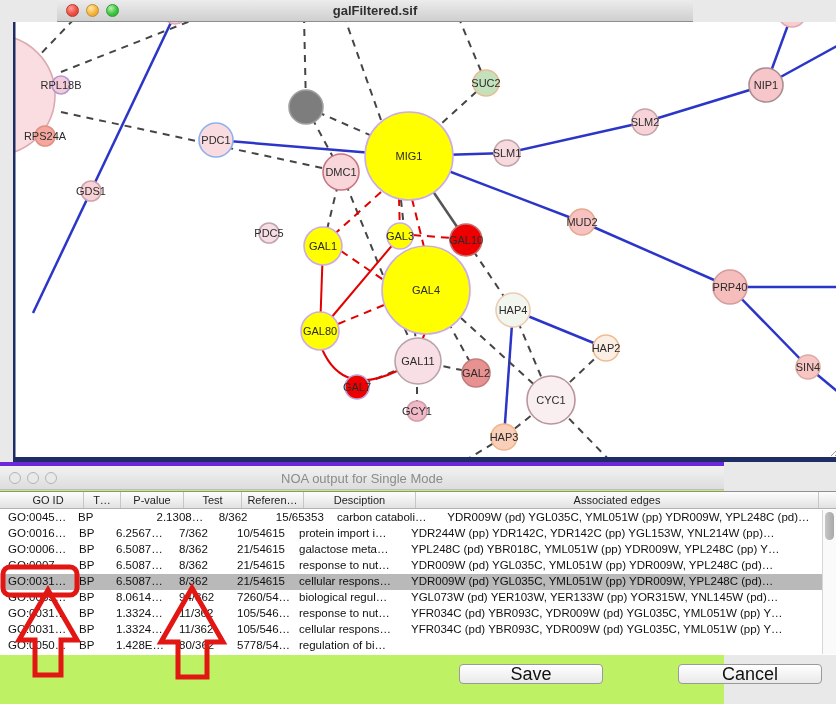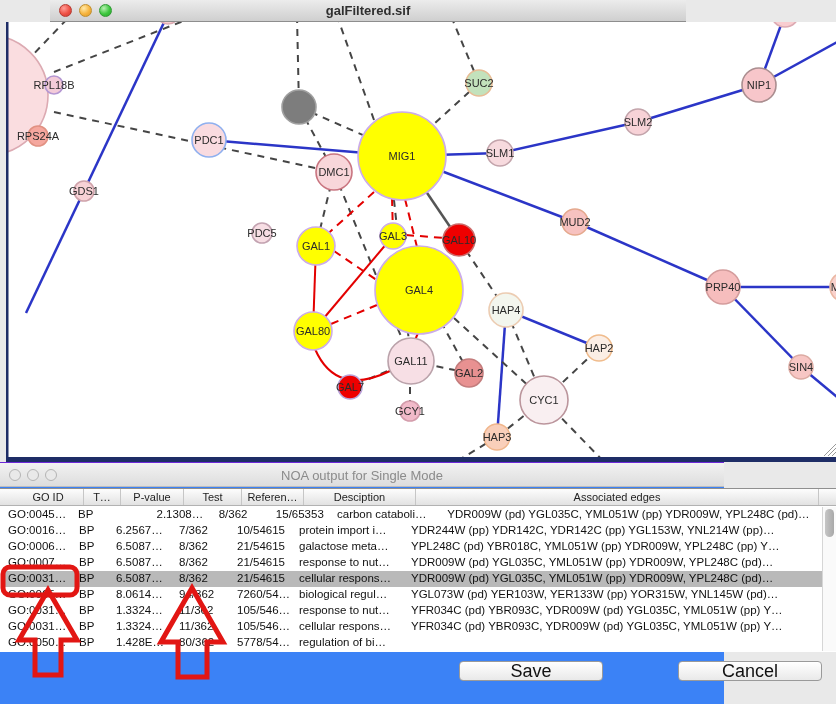--- a/index.html
+++ b/index.html
@@ -1,37 +1,37 @@
 <!DOCTYPE html>
 <html><head>
 <meta charset="utf-8">
 <style>
   * { margin:0; padding:0; box-sizing:border-box; }
   html,body { width:836px; height:704px; overflow:hidden;
     font-family:"Liberation Sans", sans-serif; background:#e9e9e9; }
 
   
-  #window1 { position:absolute; left:6px; top:0; width:680px; height:462px;padding-left:44px; }
+  #window1 { position:absolute; left:13px; top:0; width:680px; height:462px;padding-left:44px; }
   .titlebar { position:relative; width:100%; height:22px;
     background:linear-gradient(#ececec,#cfcfcf);
     border-bottom:1px solid #8e8e8e; }
   .titlebar .title { position:absolute; left:0; right:0; top:3px;
     text-align:center; font-size:13px; font-weight:bold; color:#2f2f2f; }
   .lights { position:absolute; left:9px; top:4px; display:flex; gap:7px; }
   .light { width:13px; height:13px; border-radius:50%; }
   .light.red   { background:radial-gradient(circle at 35% 30%, #ff9d96, #ee5044 55%, #c93a30); border:1px solid #b63a32;}
   .light.yellow{ background:radial-gradient(circle at 35% 30%, #ffe9a8, #f6b33c 55%, #d9962a); border:1px solid #c08f2e;}
   .light.green { background:radial-gradient(circle at 35% 30%, #b9f0b2, #3cc73e 55%, #2da32f); border:1px solid #2f9a34;}
   .light.inactive { background:#e9e9e9; border:1px solid #b4b4b4; width:12px; height:12px; }
   #canvas-wrap { position:absolute; left:0; top:22px; width:836px; height:440px; background:#fff; }
   #net-svg { position:absolute; left:0; top:0; }
 
   
   #window2 { position:absolute; left:0; top:462px; width:724px; height:242px;
-    background:#3b82f6; border-top:1px solid #6d28d9; }
+    background:#bef264; border-top:4px solid #6d28d9; }
   .titlebar2 { position:relative; width:100%; height:24px;
     background:linear-gradient(#f2f2f2,#dddddd); border-bottom:1px solid #bdbdbd; }
   .titlebar2 .title { position:absolute; left:0; right:0; top:5px;
     text-align:center; font-size:13px; color:#8b8b8b; }
   .lights2 { position:absolute; left:9px; top:6px; display:flex; gap:6px; }
 
   #table { position:absolute; left:0; top:25px; width:836px; height:164px; background:#fff; }
   #thead { position:absolute; left:0; top:0; width:836px; height:18px;
     background:linear-gradient(#fdfdfd,#e2e2e2);
     border-top:1px solid #8f8f8f; border-bottom:1px solid #b2b2b2;

